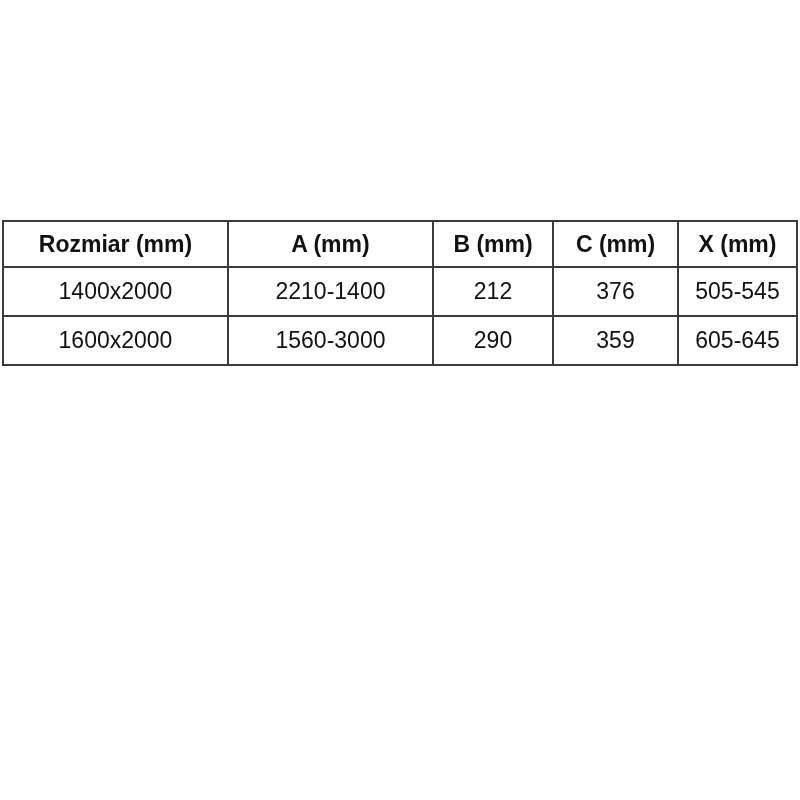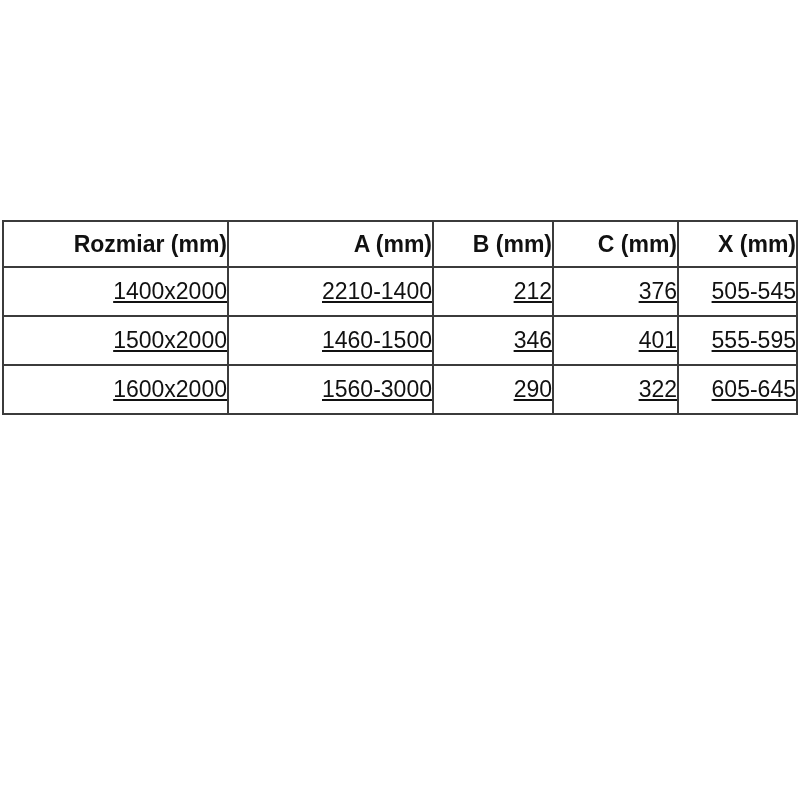--- a/index.html
+++ b/index.html
@@ -18,36 +18,35 @@
       position: absolute;
       left: 2px;
       top: 220px;
       border-collapse: collapse;
       table-layout: fixed;
       background: #ffffff;
     }
     .spec-table th,
     .spec-table td {
       border: 2px solid #3b3b3b;
-      text-align: right;
+      text-align: center;
       vertical-align: middle;
       padding: 0;
       overflow: hidden;
       white-space: nowrap;
     }
     .spec-table th {
       font-size: 23px;
       font-weight: bold;
       height: 44px;
     }
     .spec-table td {
       font-size: 23px;
       font-weight: normal;
       height: 47px;
-      text-decoration: underline;
     }
     col.c-rozmiar { width: 225px; }
     col.c-a       { width: 205px; }
     col.c-b       { width: 120px; }
     col.c-c       { width: 125px; }
     col.c-x       { width: 119px; }
   </style>
 </head>
 <body>
 
@@ -70,27 +69,20 @@
   </thead>
   <tbody>
     <tr>
       <td>1400x2000</td>
       <td>2210-1400</td>
       <td>212</td>
       <td>376</td>
       <td>505-545</td>
     </tr>
     <tr>
-      <td>1500x2000</td>
-      <td>1460-1500</td>
-      <td>346</td>
-      <td>401</td>
-      <td>555-595</td>
-    </tr>
-    <tr>
       <td>1600x2000</td>
       <td>1560-3000</td>
       <td>290</td>
-      <td>322</td>
+      <td>359</td>
       <td>605-645</td>
     </tr>
   </tbody>
 </table>
 
 </body></html>

